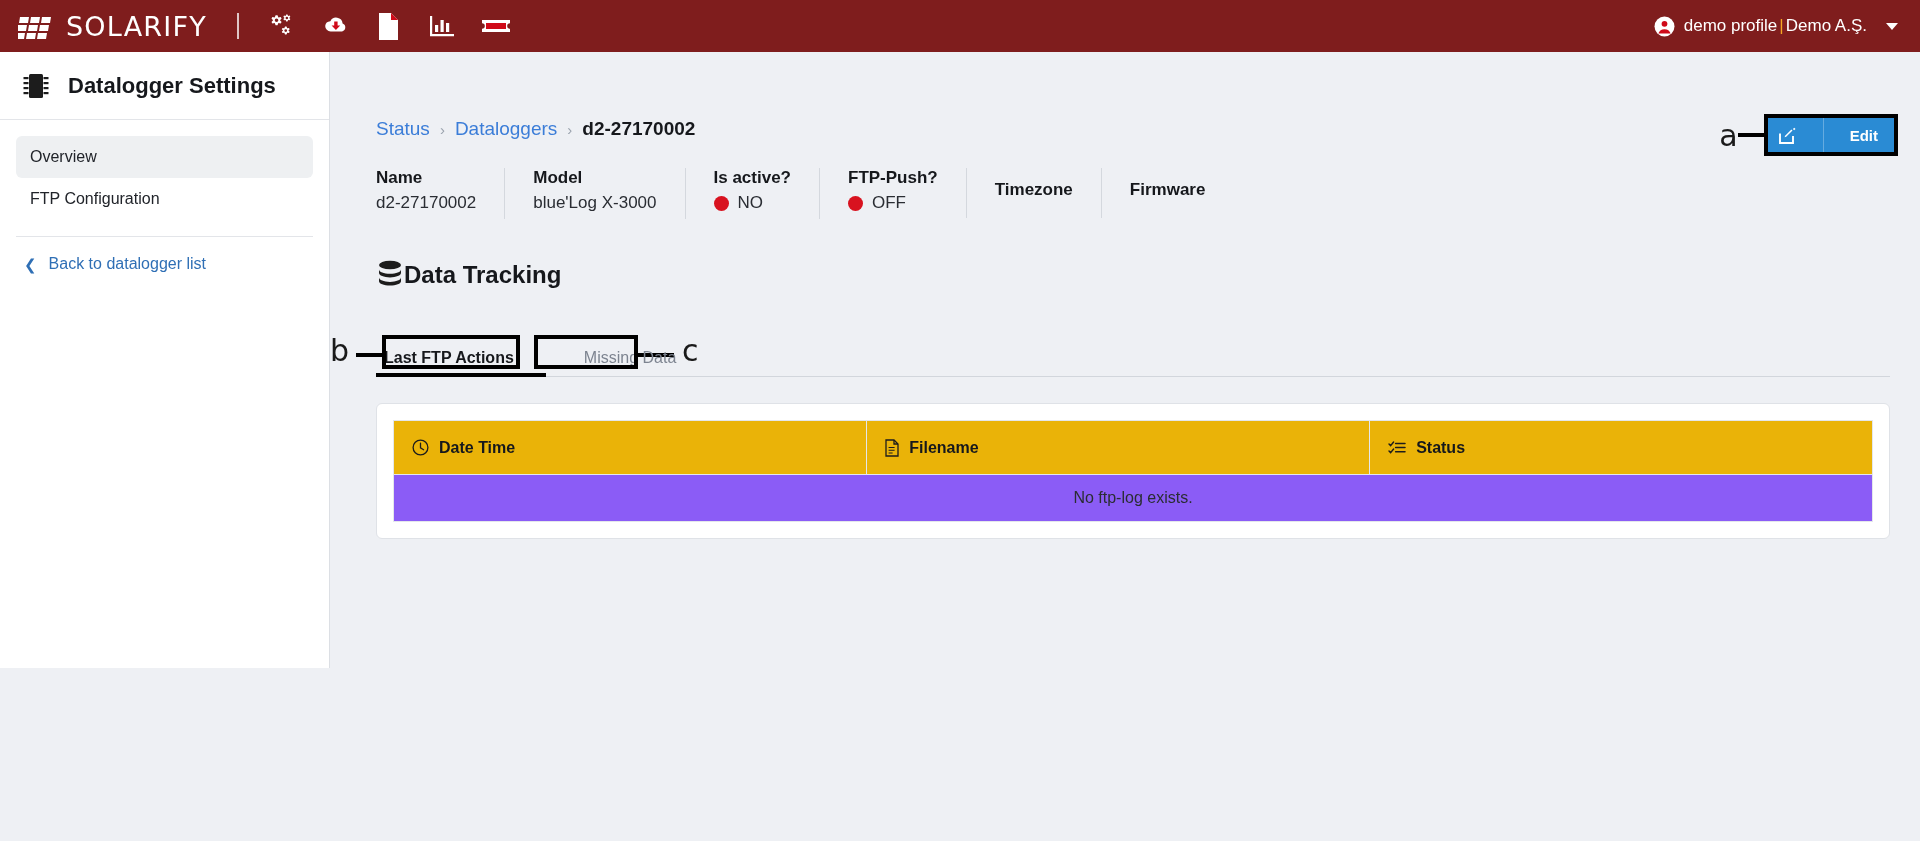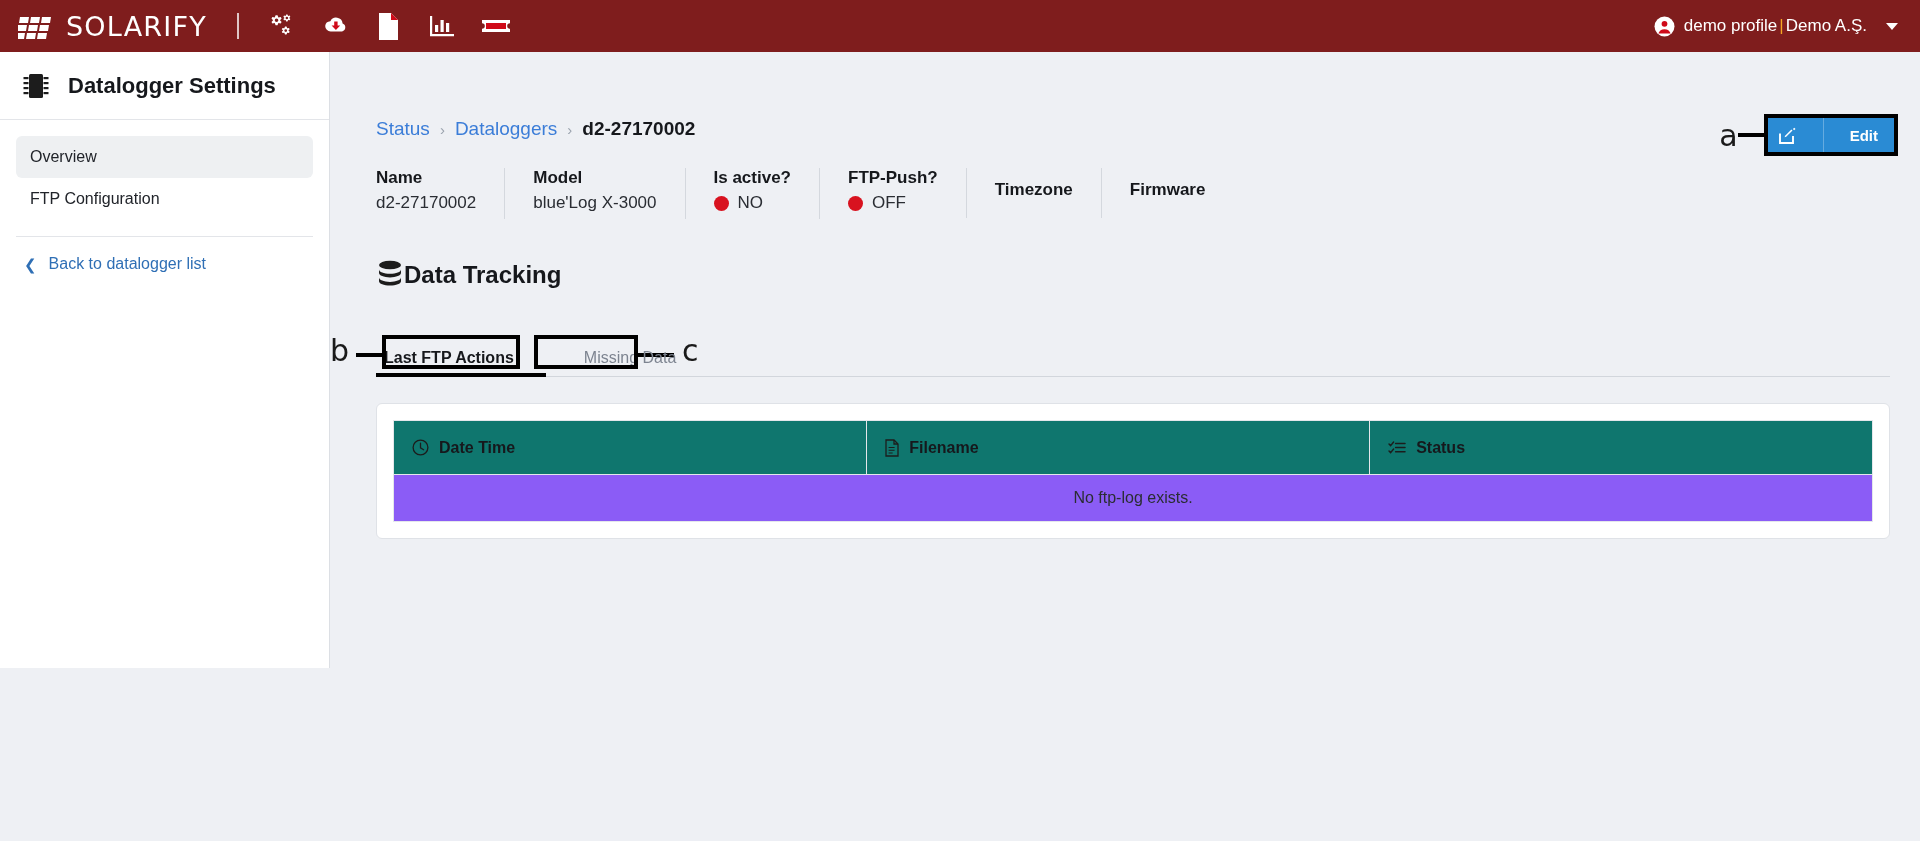--- a/index.html
+++ b/index.html
@@ -133,21 +133,21 @@
   }
   .tab-underline { position: absolute; height: 4px; background: #000; bottom: 0; }
 
   
   .card {
     background: #fff; border: 1px solid #dfe2e7; border-radius: 6px;
     margin: 26px 0 0 24px; margin-right: 8px; padding: 16px;
   }
   table.dt { width: 100%; border-collapse: collapse; table-layout: fixed; }
   table.dt th {
-    background: #0f766e; border: 1px solid #e4e7eb;
+    background: #eab308; border: 1px solid #e4e7eb;
     text-align: right; font-size: 16px; font-weight: 700; color: #16181c;
     padding: 16px 0 16px 18px; height: 54px;
   }
   table.dt th .th-inner { display: flex; align-items: center; gap: 10px; }
   table.dt td {
     background: #8b5cf6; border: 1px solid #e4e7eb;
     text-align: center; font-size: 16px; color: #2a2d33;
     padding: 14px 0; height: 46px;
   }
   svg { display: block; }

